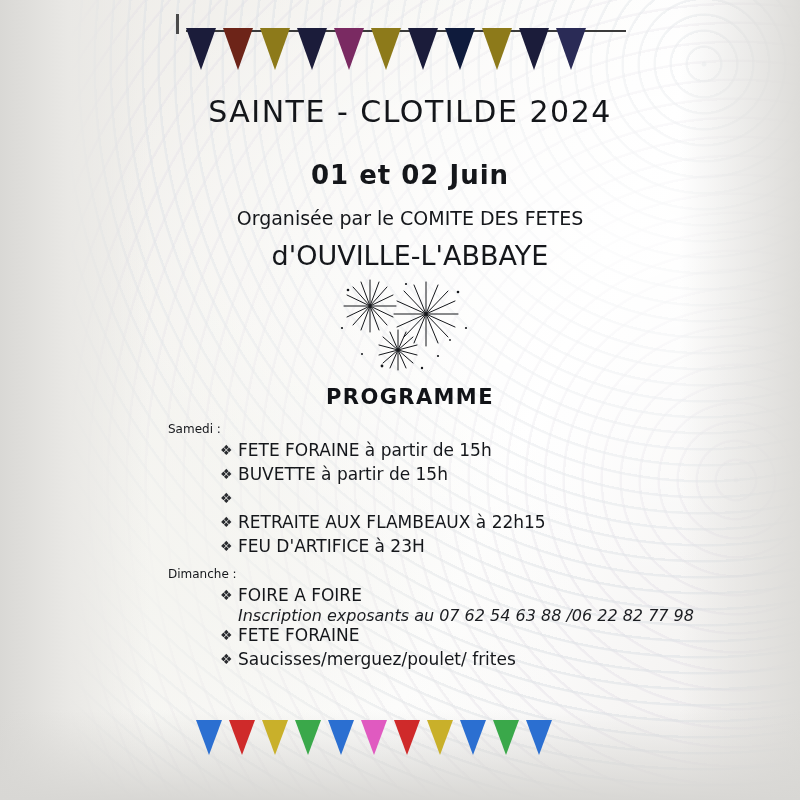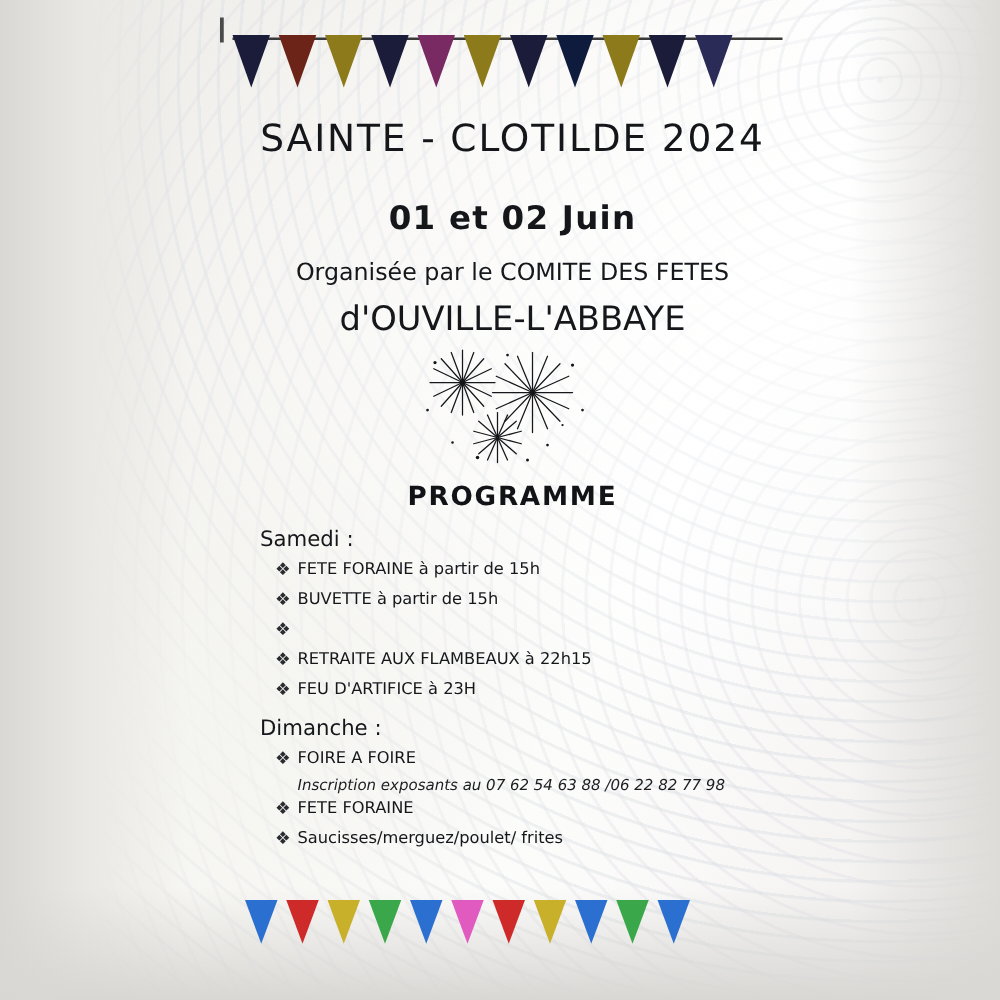--- a/index.html
+++ b/index.html
@@ -190,24 +190,23 @@
   
   .schedule {
     position: absolute;
     top: 418px;
     left: 168px;
     width: 560px;
     font-family: "DejaVu Sans", sans-serif;
     color: #15171b;
   }
   .day-label {
-    font-size: 17px;
+    font-size: 12px;
     margin-top: 4px;
     margin-bottom: 3px;
-    margin-left: 40px;
   }
   .day-label.second { margin-top: 10px; }
 
   .items {
     list-style: none;
     margin: 0;
     padding: 0 0 0 52px;
   }
   .item {
     display: flex;
@@ -215,27 +214,27 @@
     margin-bottom: 2px;
   }
   .bullet {
     width: 18px;
     flex: 0 0 18px;
     font-size: 14px;
     line-height: 22px;
     color: #2a2c30;
   }
   .item-text {
-    font-size: 13px;
+    font-size: 17px;
     line-height: 22px;
     white-space: nowrap;
   }
   .note {
     padding-left: 70px;
-    font-size: 12px;
+    font-size: 16px;
     font-style: italic;
     line-height: 16px;
     color: #1b1d21;
   }
   .note .u { text-decoration: underline; }
 </style>
 </head>
 <body>
 
 <div id="poster">

